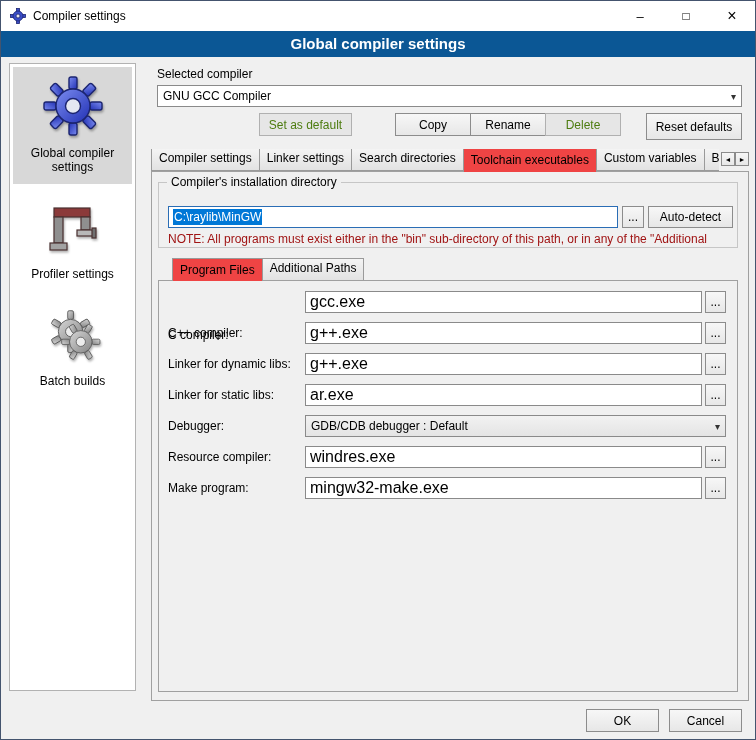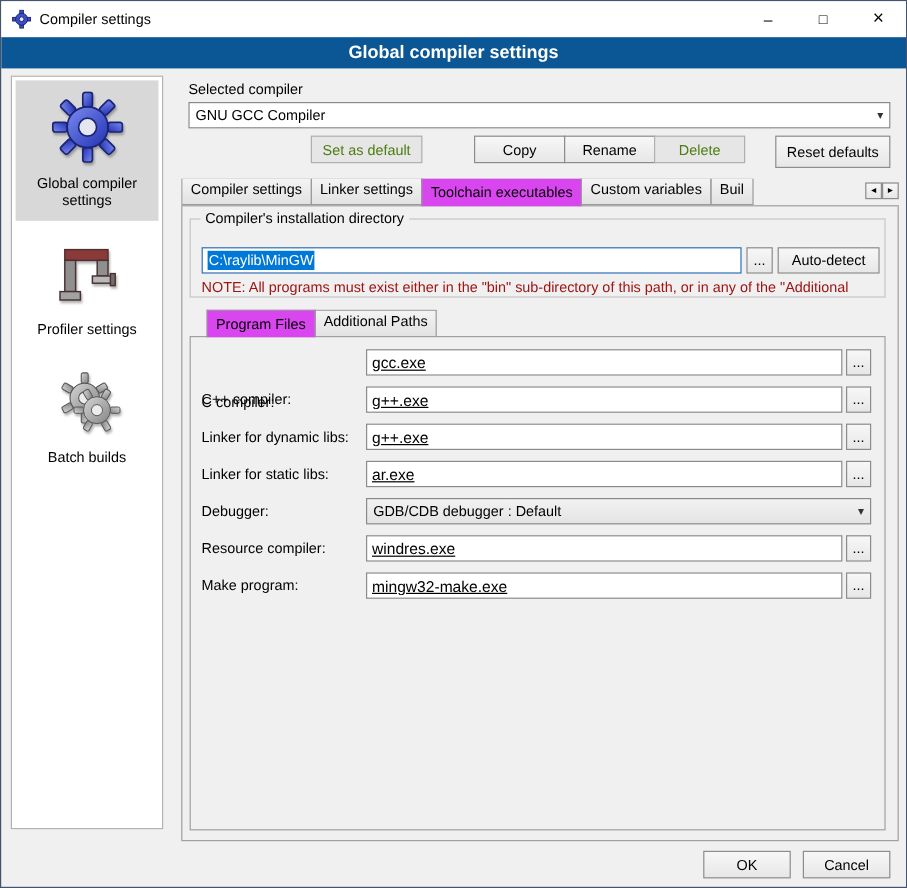--- a/index.html
+++ b/index.html
@@ -40,34 +40,34 @@
   .sel-text{background:#0078d7;color:#fff;padding:1px 1px;}
   .combo{display:flex;align-items:center;padding:0 5px;border:1px solid #8a8a8a;cursor:pointer;overflow:hidden;white-space:nowrap;}
   .combo.white{background:#fff;}
   .combo.gray{background:linear-gradient(#f2f2f2,#e4e4e4);}
   .combo .arrow{margin-left:auto;font-size:10px;color:#333;padding-left:6px;}
 
   
   .tabstrip{display:flex;align-items:flex-end;height:23px;overflow:hidden;}
   .tab{height:21px;line-height:19px;padding:0 7px;background:linear-gradient(#f4f4f4,#e2e2e2);
     border:1px solid #9a9a9a;margin-right:-1px;margin-bottom:1px;cursor:pointer;white-space:nowrap;}
-  .tab.active{height:23px;line-height:22px;background:#d946ef;border-bottom:none;margin-bottom:0;position:relative;z-index:3;}
+  .tab.active{height:23px;line-height:22px;background:#ef4444;border-bottom:none;margin-bottom:0;position:relative;z-index:3;}
   .tab.clipped{max-width:34px;overflow:hidden;}
   .panel{border:1px solid #a0a0a0;background:#f0f0f0;}
   .scrollbtn{width:14px;height:14px;font-size:7px;padding:0;}
 
   
   .groupbox{border:1px solid #c6c6c6;}
   .legend{position:absolute;top:-8px;left:8px;background:#f0f0f0;padding:0 4px;}
 
   .note{color:#a01414;white-space:nowrap;overflow:hidden;}
 
   .fld-label{white-space:nowrap;}
   input.textinput{background:#fff;border:1px solid #8a8a8a;font-family:"Liberation Sans","DejaVu Sans",sans-serif;
-    font-size:13px;padding:0 4px;box-sizing:border-box;text-decoration:underline;}
+    font-size:16px;padding:0 4px;box-sizing:border-box;}
 </style>
 </head>
 <body>
 
 <div class="window">
 
   <div class="abs titlebar">
     <span class="title-icon">
       <svg width="16" height="16" viewBox="0 0 16 16">
         <g fill="#3b4ec8" stroke="#1b2470" stroke-width="0.8">
@@ -182,20 +182,21 @@
 
   <div class="abs btn disabled" style="left:258px;top:112px;width:93px;height:23px;">Set as default</div>
   <div class="abs btn" style="left:394px;top:112px;width:76px;height:23px;">Copy</div>
   <div class="abs btn" style="left:469px;top:112px;width:76px;height:23px;">Rename</div>
   <div class="abs btn disabled" style="left:544px;top:112px;width:76px;height:23px;">Delete</div>
   <div class="abs btn" style="left:645px;top:112px;width:96px;height:27px;">Reset defaults</div>
 
   <div class="abs tabstrip" style="left:150px;top:148px;width:568px;">
     <div class="tab">Compiler settings</div>
     <div class="tab">Linker settings</div>
+    <div class="tab">Search directories</div>
     <div class="tab active">Toolchain executables</div>
     <div class="tab">Custom variables</div>
     <div class="tab clipped">Buil</div>
   </div>
   <div class="abs btn scrollbtn" style="left:720px;top:151px;">◄</div>
   <div class="abs btn scrollbtn" style="left:734px;top:151px;">►</div>
 
   <div class="abs panel" style="left:150px;top:170px;width:598px;height:530px;"></div>
 
   <div class="abs groupbox" style="left:157px;top:181px;width:580px;height:66px;">

